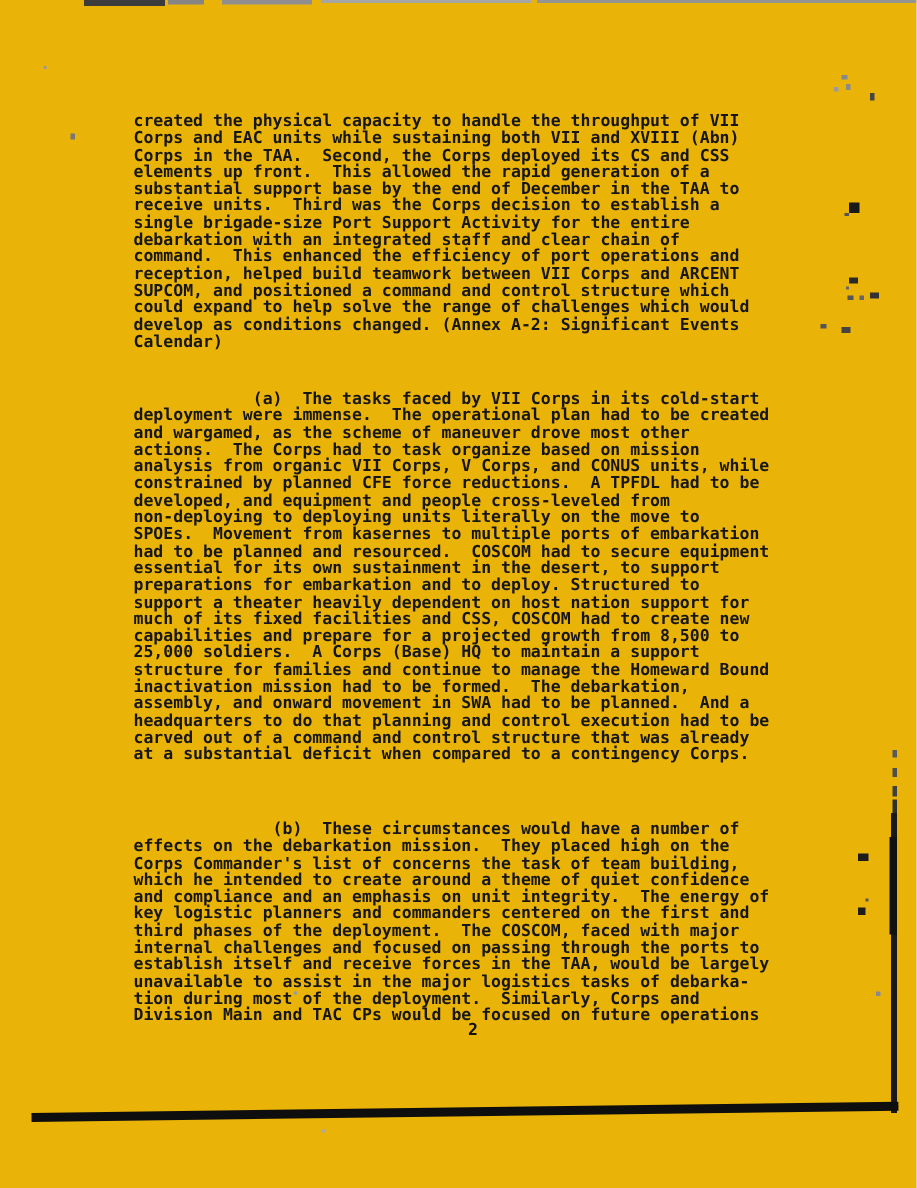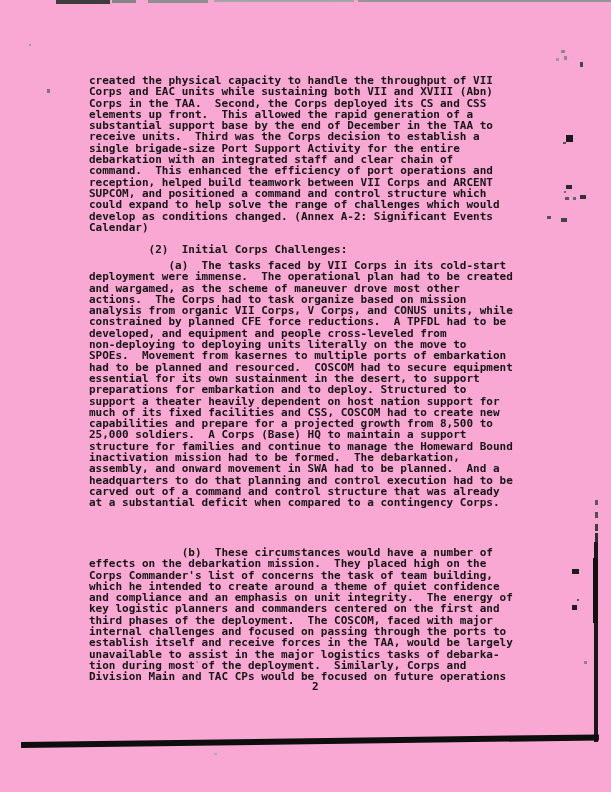--- a/index.html
+++ b/index.html
@@ -1,20 +1,20 @@
 <!DOCTYPE html>
 <html><head>
 <meta charset="utf-8">
 <style>
   html, body { margin: 0; padding: 0; background: #e8e8e8; }
   .page {
     position: relative;
     width: 611px;
     height: 792px;
-    background: #f9a8d4;
+    background: #eab308;
     overflow: hidden;
     font-family: "DejaVu Sans Mono", "Liberation Mono", monospace;
   }
   .typed {
     position: absolute;
     left: 89px;
     font-size: 11px;
     line-height: 11.3px;
     font-weight: bold;
     color: #161616;
@@ -44,21 +44,20 @@
 receive units.  Third was the Corps decision to establish a
 single brigade-size Port Support Activity for the entire
 debarkation with an integrated staff and clear chain of
 command.  This enhanced the efficiency of port operations and
 reception, helped build teamwork between VII Corps and ARCENT
 SUPCOM, and positioned a command and control structure which
 could expand to help solve the range of challenges which would
 develop as conditions changed. (Annex A-2: Significant Events
 Calendar)</div>
 
-  <div class="typed" style="top:244px;">         (2)  Initial Corps Challenges:</div>
 
   <div class="typed" style="top:260px;">            (a)  The tasks faced by VII Corps in its cold-start
 deployment were immense.  The operational plan had to be created
 and wargamed, as the scheme of maneuver drove most other
 actions.  The Corps had to task organize based on mission
 analysis from organic VII Corps, V Corps, and CONUS units, while
 constrained by planned CFE force reductions.  A TPFDL had to be
 developed, and equipment and people cross-leveled from
 non-deploying to deploying units literally on the move to
 SPOEs.  Movement from kasernes to multiple ports of embarkation

